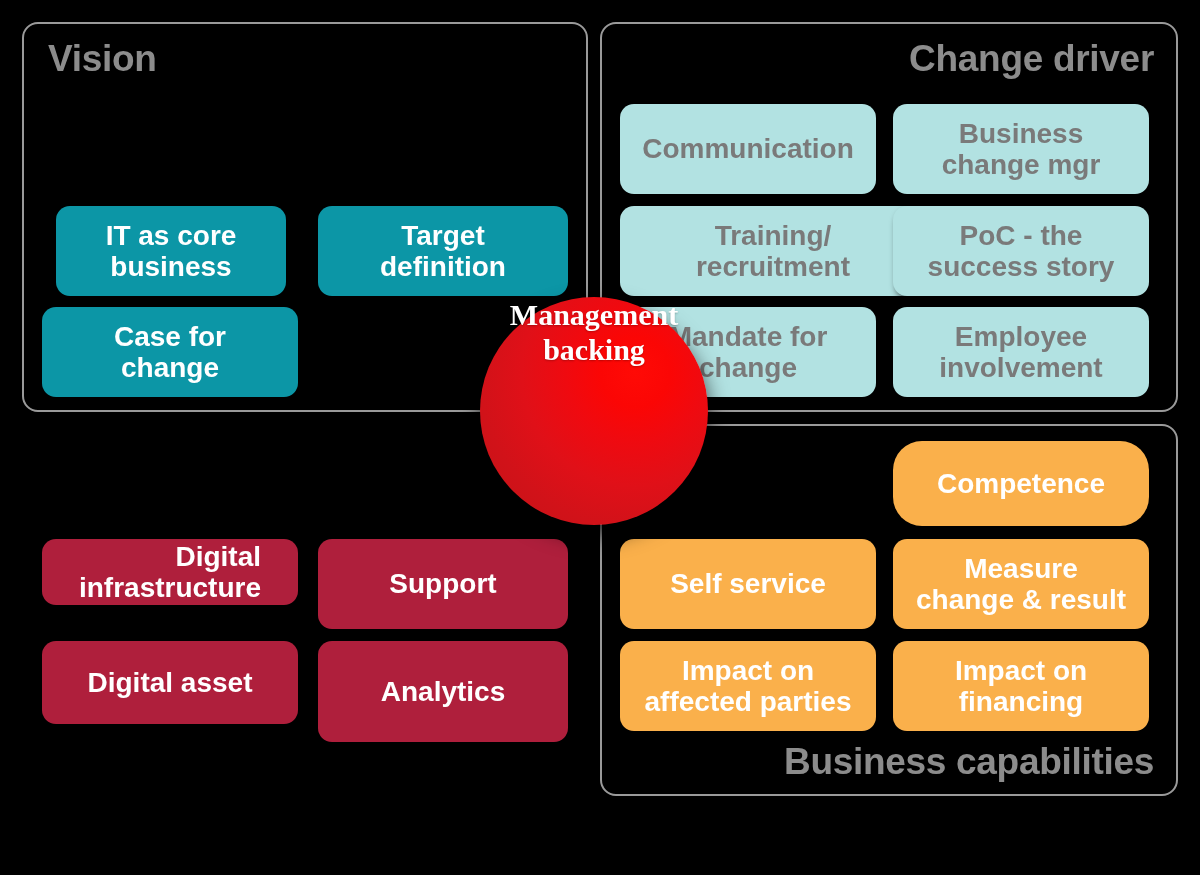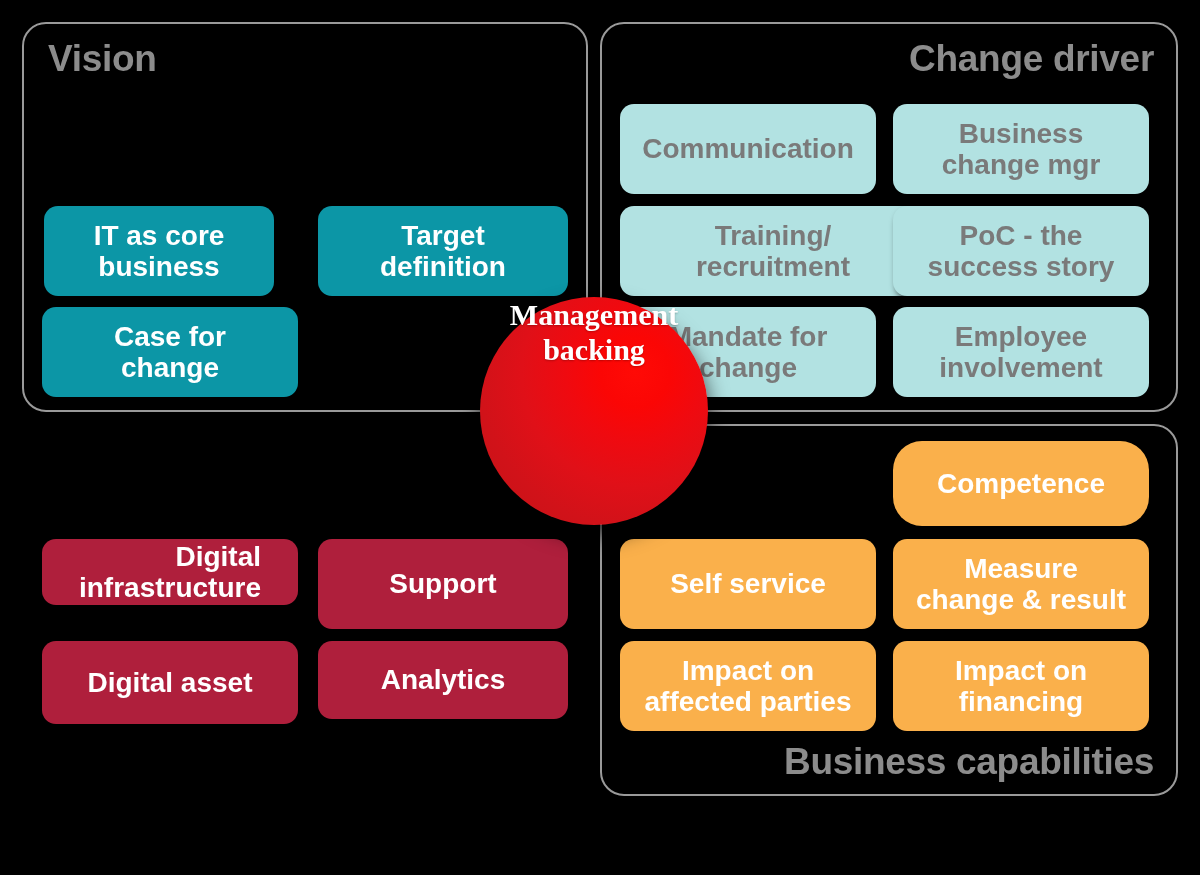--- a/index.html
+++ b/index.html
@@ -21,21 +21,21 @@
     width: 1200px;
     height: 875px;
     background: #000000;
   }
 
   
   .quadrant {
     position: absolute;
     box-sizing: border-box;
     border: 2px solid #9a9a9a;
-    border-radius: 24px;
+    border-radius: 16px;
     background: transparent;
   }
   .q-vision      { left: 22px;  top: 22px;  width: 566px; height: 390px; }
   .q-driver      { left: 600px; top: 22px;  width: 578px; height: 390px; }
   .q-digital     { left: 22px;  top: 424px; width: 566px; height: 372px; }
   .q-business    { left: 600px; top: 424px; width: 578px; height: 372px; }
 
   .q-title {
     position: absolute;
     color: #8c8c8c;
@@ -107,21 +107,21 @@
 </style>
 </head>
 <body>
 
 <div id="canvas">
 
   <div class="quadrant q-vision">
     <div class="q-title tl">Vision</div>
   </div>
 
-  <div class="pill teal" style="left:44px;  top:206px; width:230px; height:90px;">IT as core
+  <div class="pill teal" style="left:56px;  top:206px; width:230px; height:90px;">IT as core
 business</div>
   <div class="pill teal" style="left:318px; top:206px; width:250px; height:90px;">Target
 definition</div>
   <div class="pill teal" style="left:42px;  top:307px; width:256px; height:90px;">Case for
 change</div>
 
   <div class="quadrant q-driver">
     <div class="q-title tr">Change driver</div>
   </div>
 
@@ -135,21 +135,21 @@
   <div class="pill lightteal" style="left:620px; top:307px; width:256px; height:90px;">Mandate for
 change</div>
   <div class="pill lightteal" style="left:893px; top:307px; width:256px; height:90px;">Employee
 involvement</div>
 
 
   <div class="pill darkred" style="left:42px;  top:539px; width:256px; height:66px;text-align:right;">Digital
 infrastructure</div>
   <div class="pill darkred" style="left:318px; top:539px; width:250px; height:90px;">Support</div>
   <div class="pill darkred" style="left:42px;  top:641px; width:256px; height:83px;">Digital asset</div>
-  <div class="pill darkred" style="left:318px; top:641px; width:250px; height:78px;">Analytics</div>
+  <div class="pill darkred" style="left:318px; top:641px; width:250px; height:101px;">Analytics</div>
 
   <div class="quadrant q-business">
     <div class="q-title br">Business capabilities</div>
   </div>
 
   <div class="pill orange" style="left:893px; top:441px; width:256px; height:85px;border-radius:29px;">Competence</div>
   <div class="pill orange" style="left:620px; top:539px; width:256px; height:90px;">Self service</div>
   <div class="pill orange" style="left:893px; top:539px; width:256px; height:90px;">Measure
 change &amp; result</div>
   <div class="pill orange" style="left:620px; top:641px; width:256px; height:90px;">Impact on

